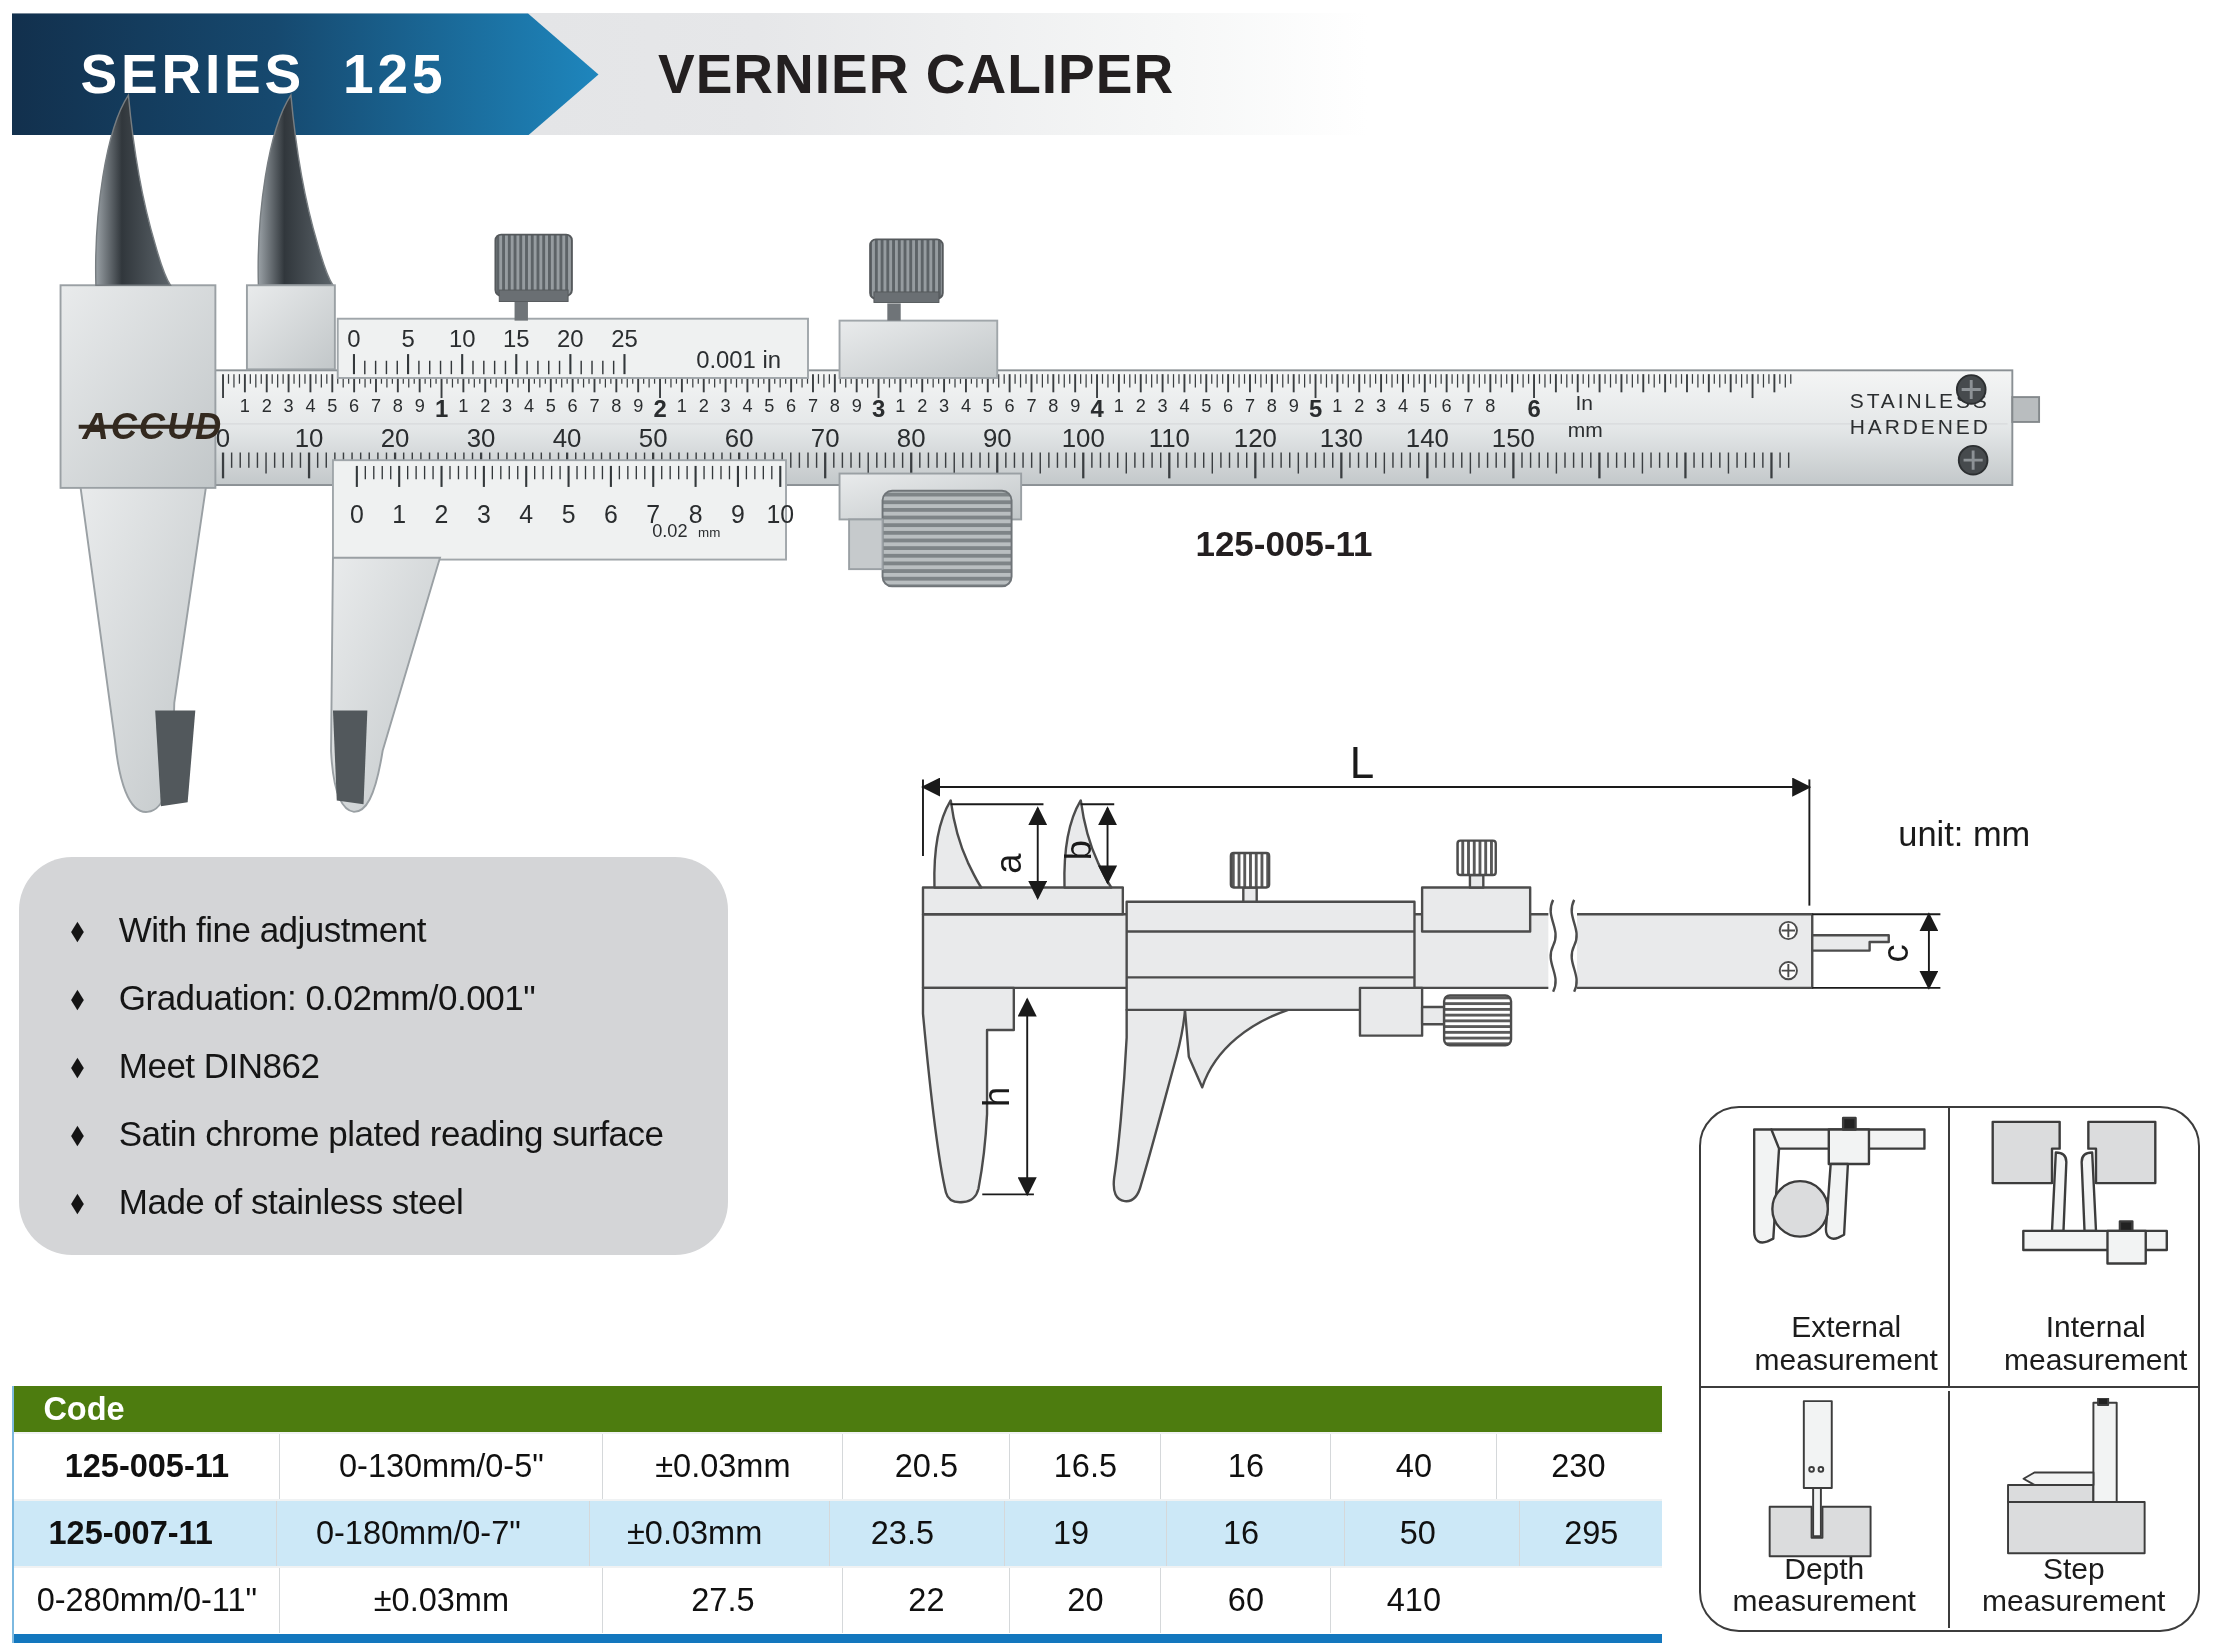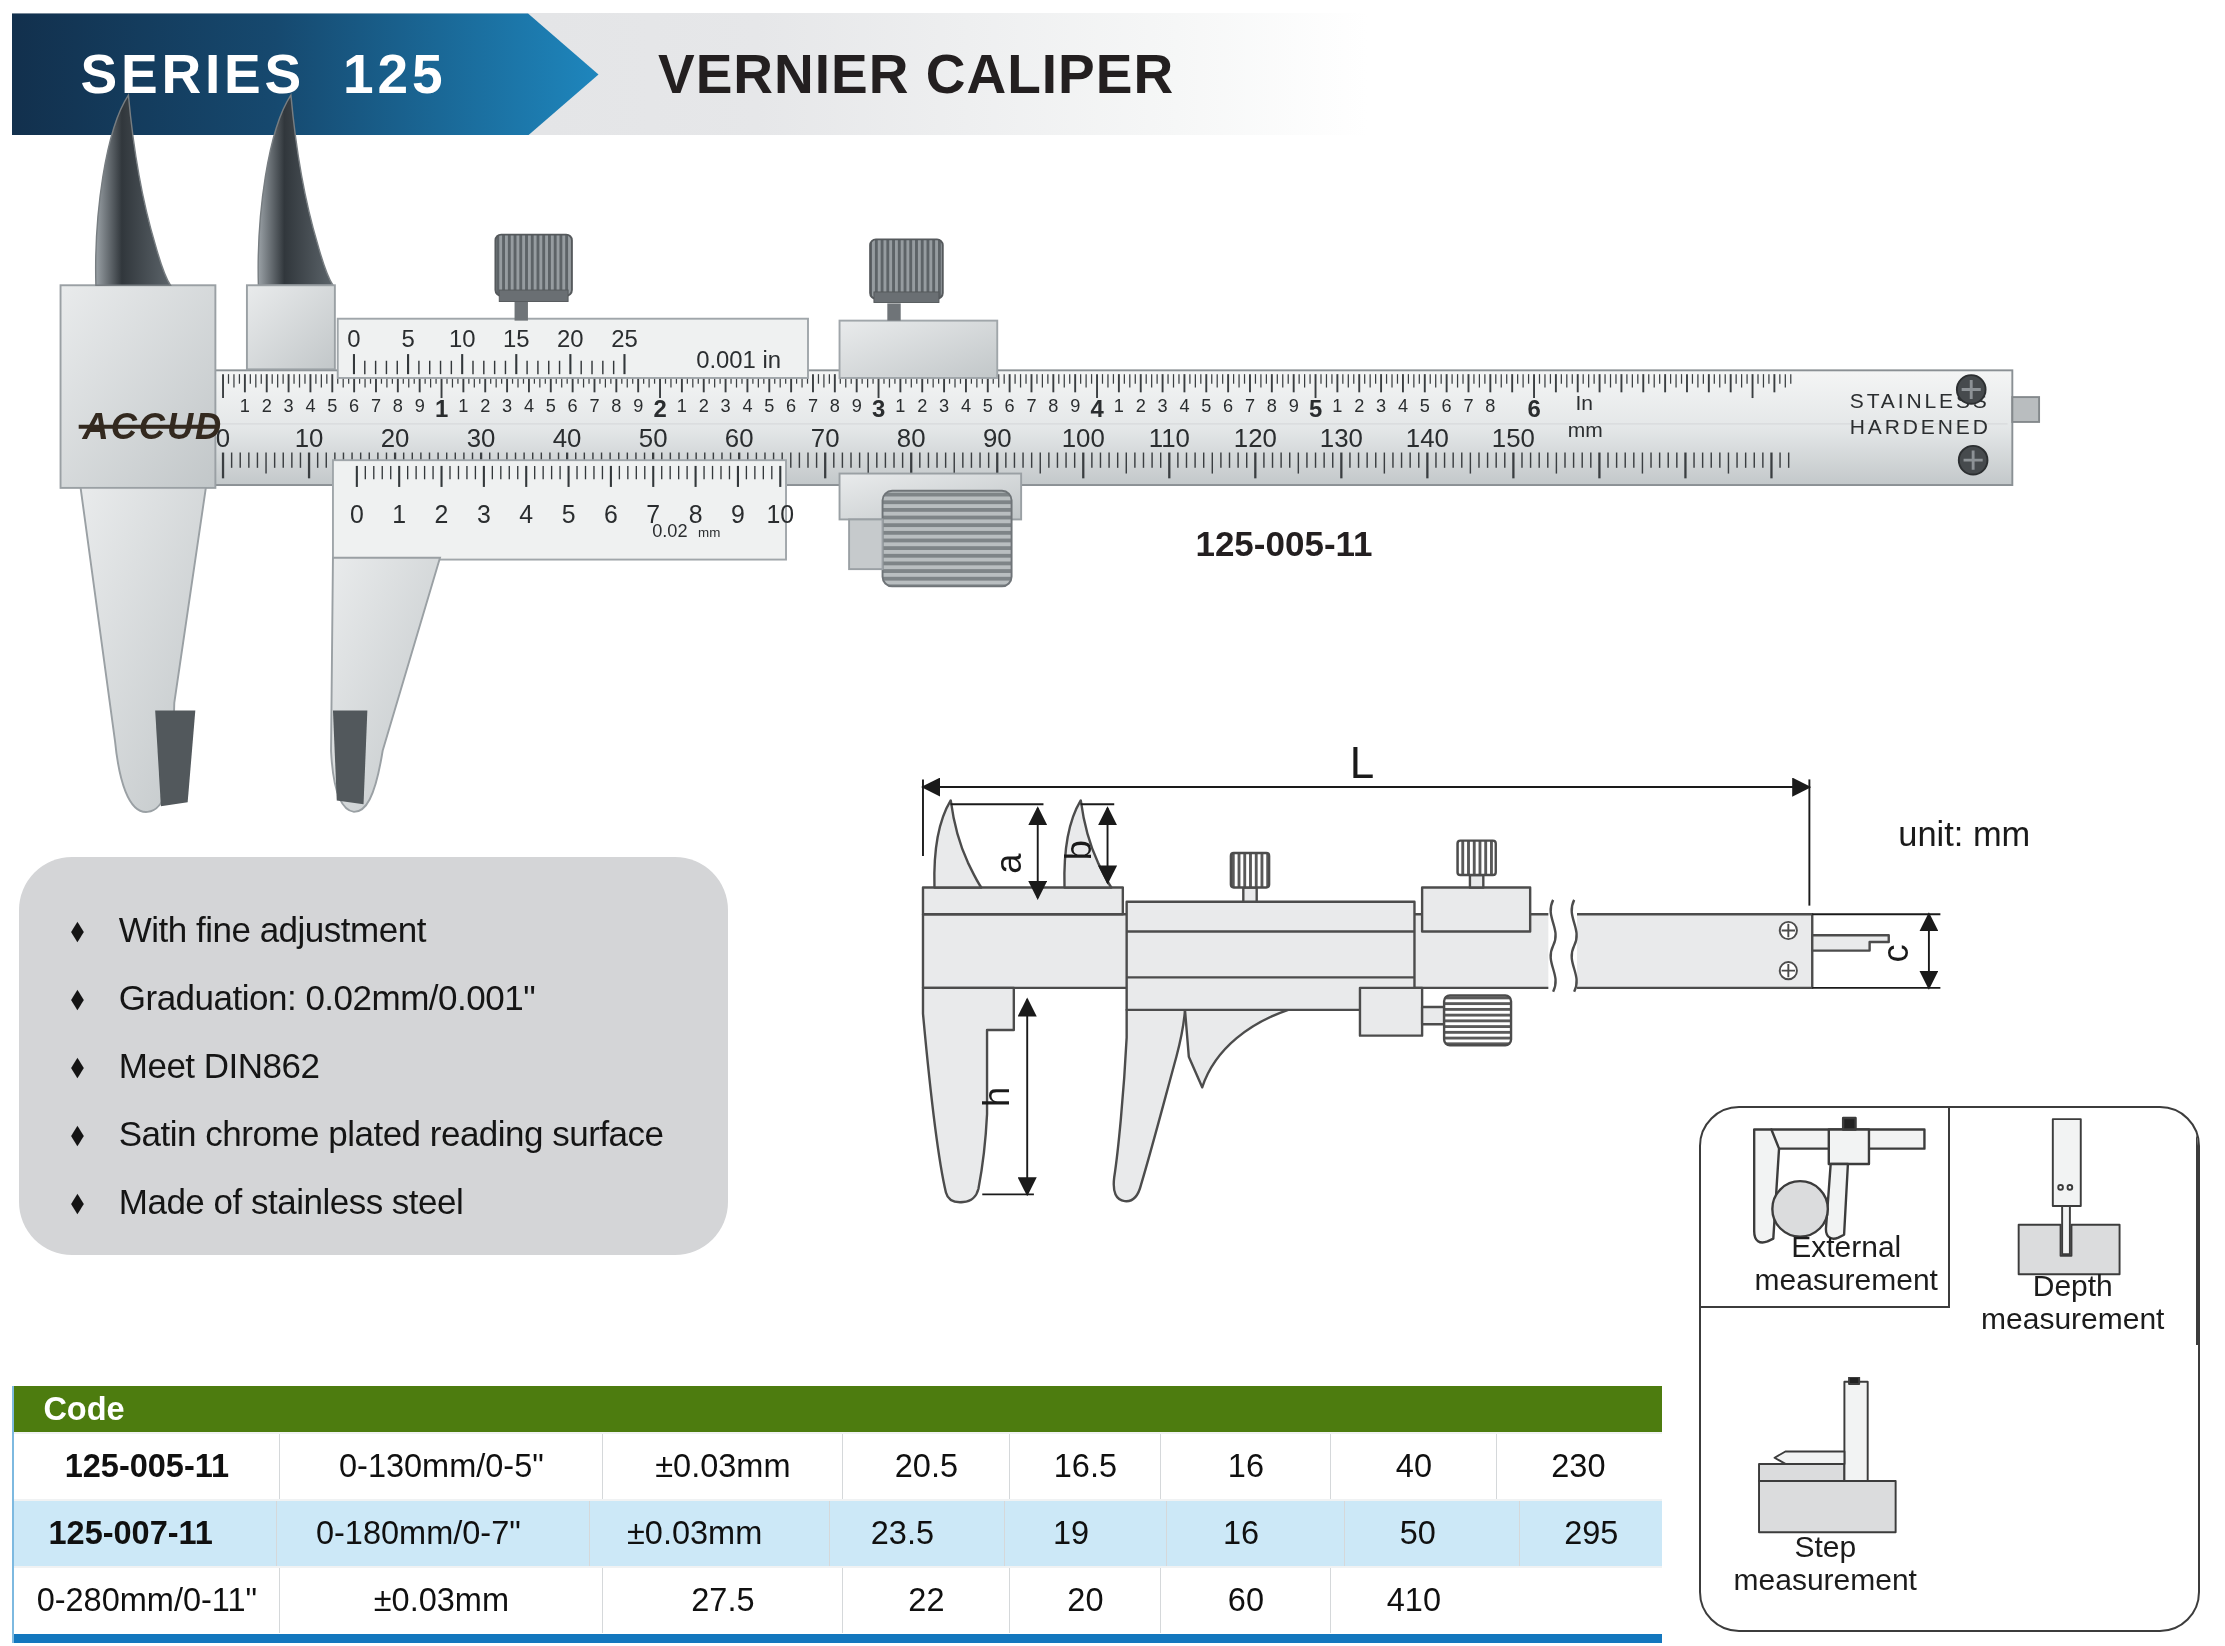--- a/index.html
+++ b/index.html
@@ -25,21 +25,21 @@
   #features-box{left:19px;top:857px;width:709px;height:398px;background:#d4d5d7;border-radius:53px;z-index:2;}
   #features-box ul{list-style:none;margin:0;padding:54px 0 0 48px;}
   #features-box li{display:flex;align-items:flex-start;margin-bottom:30px;}
   .blt{font-size:27px;line-height:38px;margin-right:31px;transform:scaleX(.62);color:#141414;}
   .feat-text{font-size:35px;line-height:38px;color:#151515;letter-spacing:-0.5px;}
 
   
   #meas-box{left:1699px;top:1106px;width:501px;height:526px;border:2.9px solid #3c3c3c;border-radius:40px;
     box-sizing:border-box;background:#ffffff;display:flex;flex-wrap:wrap;overflow:hidden;z-index:2;}
   .quad{width:50%;box-sizing:border-box;position:relative;display:flex;flex-direction:column;align-items:center;justify-content:flex-end;}
-  .quad-top{height:200px;border-bottom:2.9px solid #3c3c3c;padding-left:44px;}
+  .quad-top{height:280px;border-bottom:2.9px solid #3c3c3c;padding-left:44px;}
   .quad-bottom{height:237px;}
   .quad-left{border-right:2.9px solid #3c3c3c;}
   .quad svg{position:absolute;top:7.6px;left:50%;transform:translateX(-50%);}
   .quad-caption{font-size:30px;line-height:32.5px;text-align:center;color:#1c1c1c;margin-bottom:9.6px;width:210px;z-index:1;}
 
   
   #spec-table{left:12.4px;top:1386px;width:1648px;border-left:2.9px solid #7db9e0;box-sizing:content-box;z-index:2;}
   .thead{display:flex;height:46px;background:#4d7c0f;}
   .thead>div{color:#ffffff;font-weight:bold;font-size:32.5px;line-height:46px;text-align:center;box-sizing:border-box;}
   .thead>div:first-child{text-align:left;padding-left:29px;}
@@ -933,20 +933,34 @@
         <rect x="60" y="14" width="160" height="20"></rect>
         <rect x="120" y="14" width="42" height="36"></rect>
         <rect x="135" y="2" width="13" height="12" fill="#222222"></rect>
         <path d="M60,14 L42,14 L42,120 C42,131 48,134 56,131 L62,128 L68,34 Z"></path>
         <path d="M122,50 L117,118 C117,127 123,130 130,127 L136,124 L140,50 Z"></path>
         <circle cx="90" cy="97" r="29" fill="#dbdcdd"></circle>
       </g>
     </svg>
     <div class="quad-caption">External measurement</div>
   </div>
+  <div class="quad quad-top">
+    <svg width="220" height="182" viewBox="0 0 230 190">
+      <g stroke="#3c3c3c" stroke-width="2.5" stroke-linejoin="round">
+        <path d="M30,6 H100 V34 H92 V70 H30 Z" fill="#dbdcdd"></path>
+        <path d="M200,6 H130 V34 H138 V70 H200 Z" fill="#dbdcdd"></path>
+        <path d="M96,38 L92,120 L104,120 L107,48 C107,41 103,38 96,38 Z" fill="#f2f3f3"></path>
+        <path d="M134,38 C127,38 123,41 123,48 L126,120 L138,120 Z" fill="#f2f3f3"></path>
+        <rect x="62" y="120" width="150" height="20" fill="#f2f3f3"></rect>
+        <rect x="150" y="120" width="40" height="34" fill="#f2f3f3"></rect>
+        <rect x="163" y="110" width="13" height="10" fill="#222222"></rect>
+      </g>
+    </svg>
+    <div class="quad-caption">Internal measurement</div>
+  </div>
   <div class="quad quad-bottom quad-left">
     <svg width="210" height="163" viewBox="0 0 220 210">
       <g stroke="#3c3c3c" stroke-width="2.5" stroke-linejoin="round">
         <rect x="84" y="4" width="36" height="112" fill="#f2f3f3"></rect>
         <circle cx="94" cy="92" r="3" fill="#ffffff"></circle>
           <circle cx="106" cy="92" r="3" fill="#ffffff"></circle>
         <path d="M40,140 H94 V180 H108 V140 H170 V204 H40 Z" fill="#dbdcdd"></path>
         <rect x="96" y="116" width="10" height="62" fill="#f2f3f3"></rect>
       </g>
     </svg>

